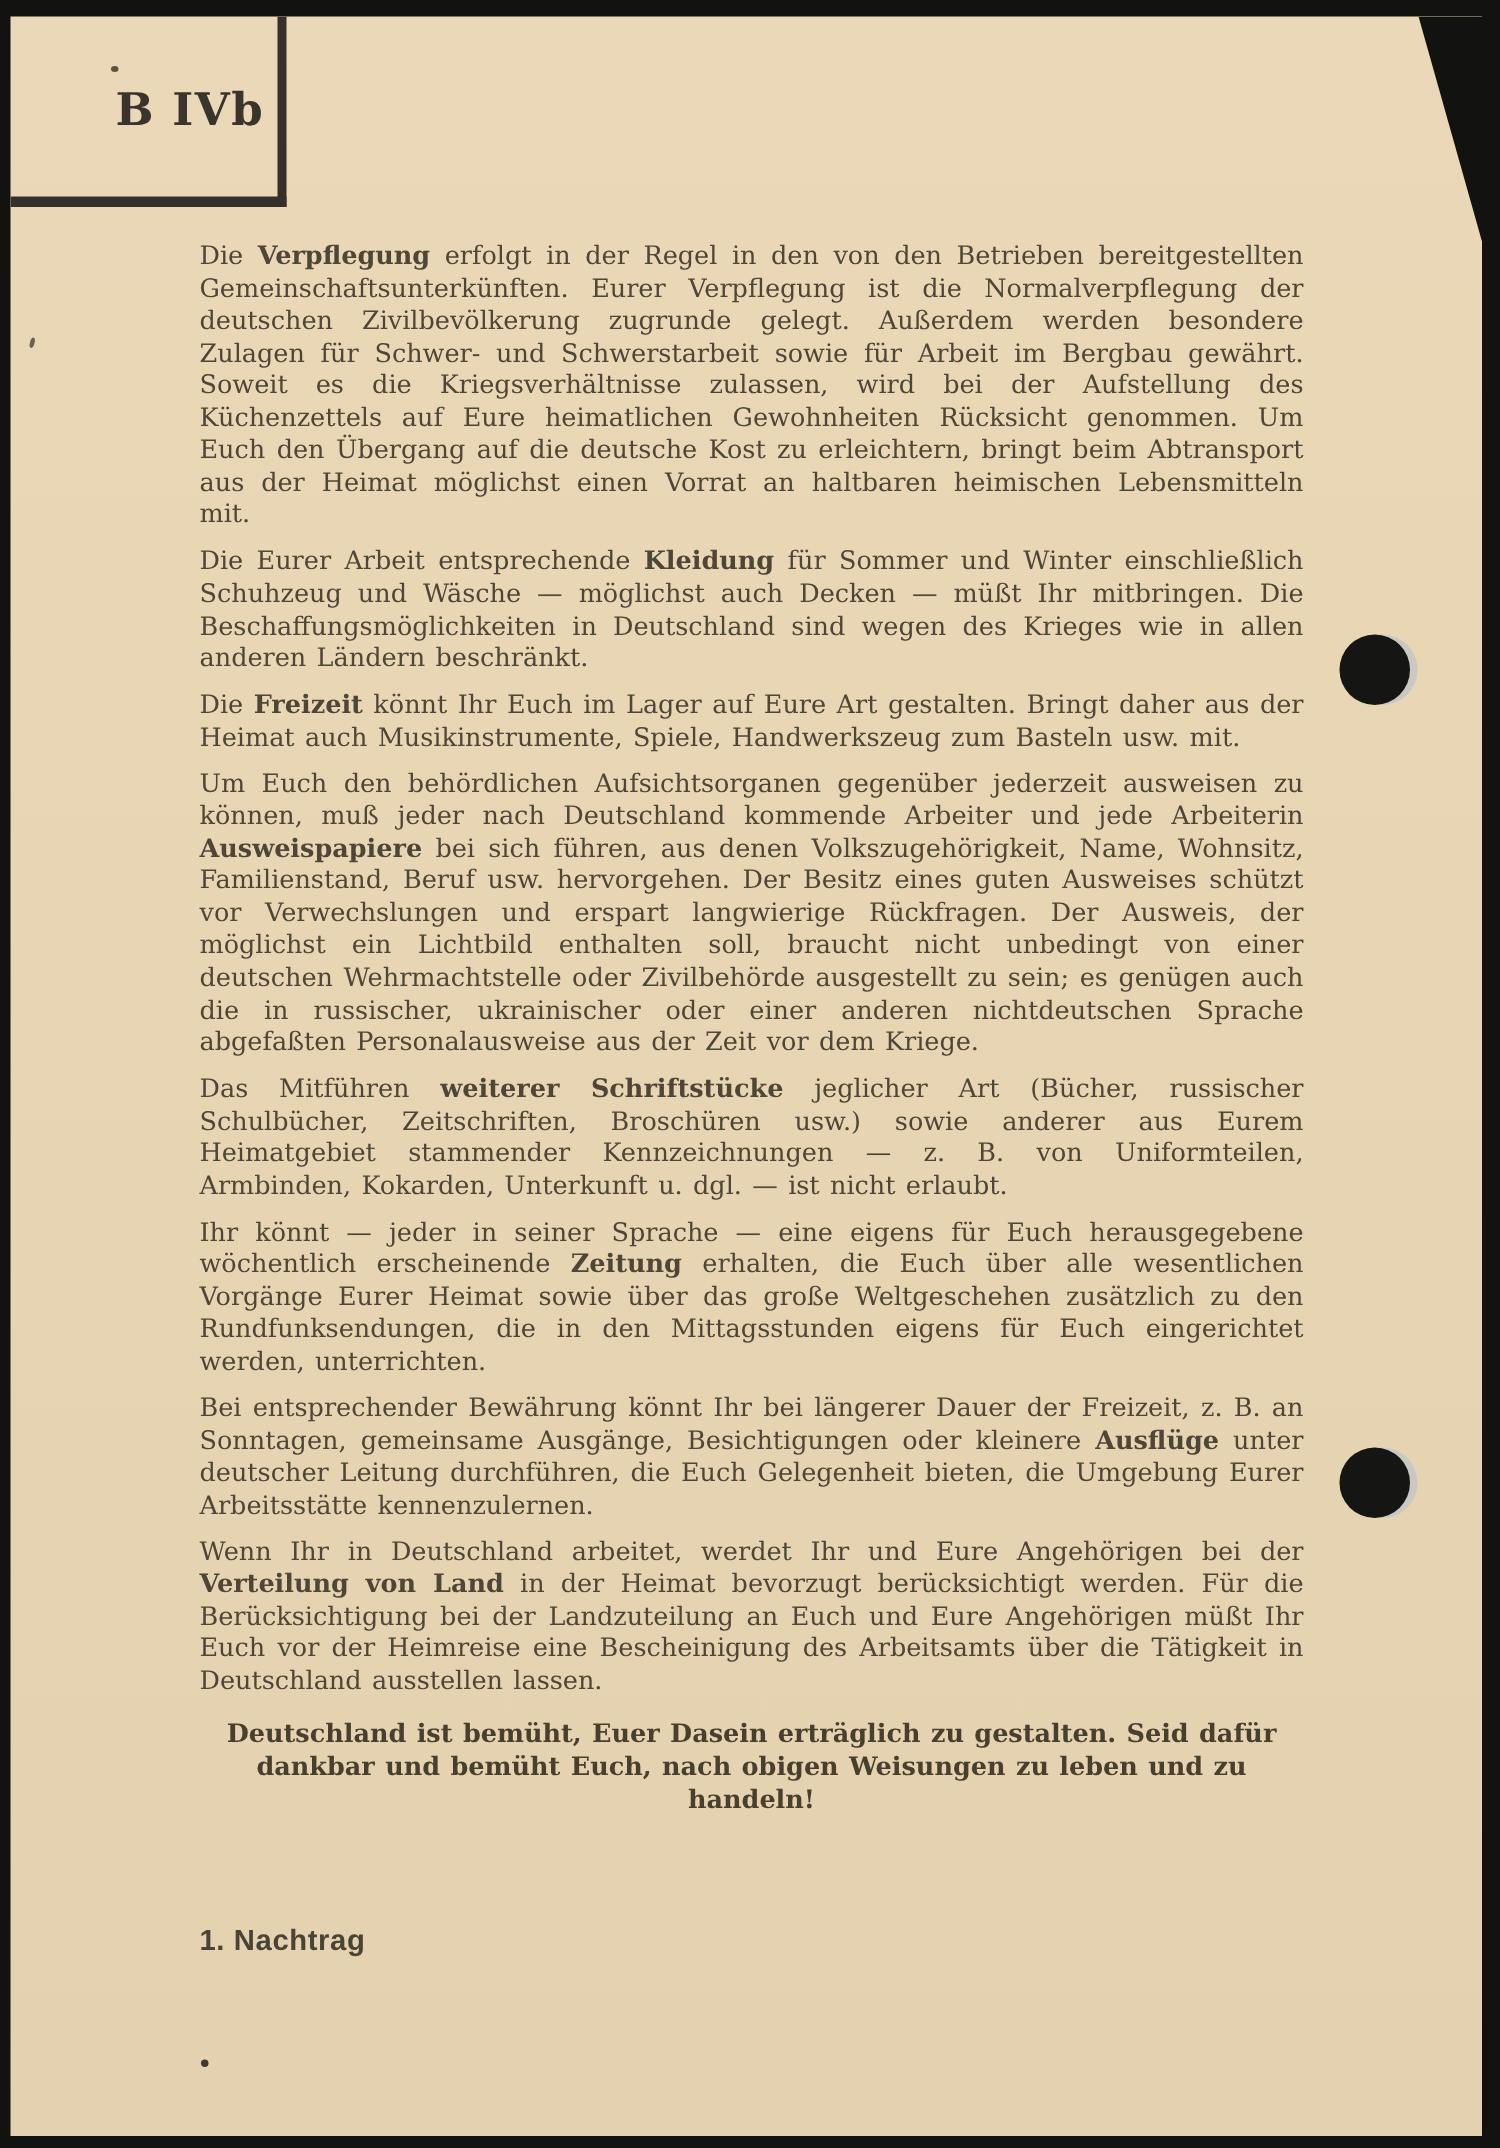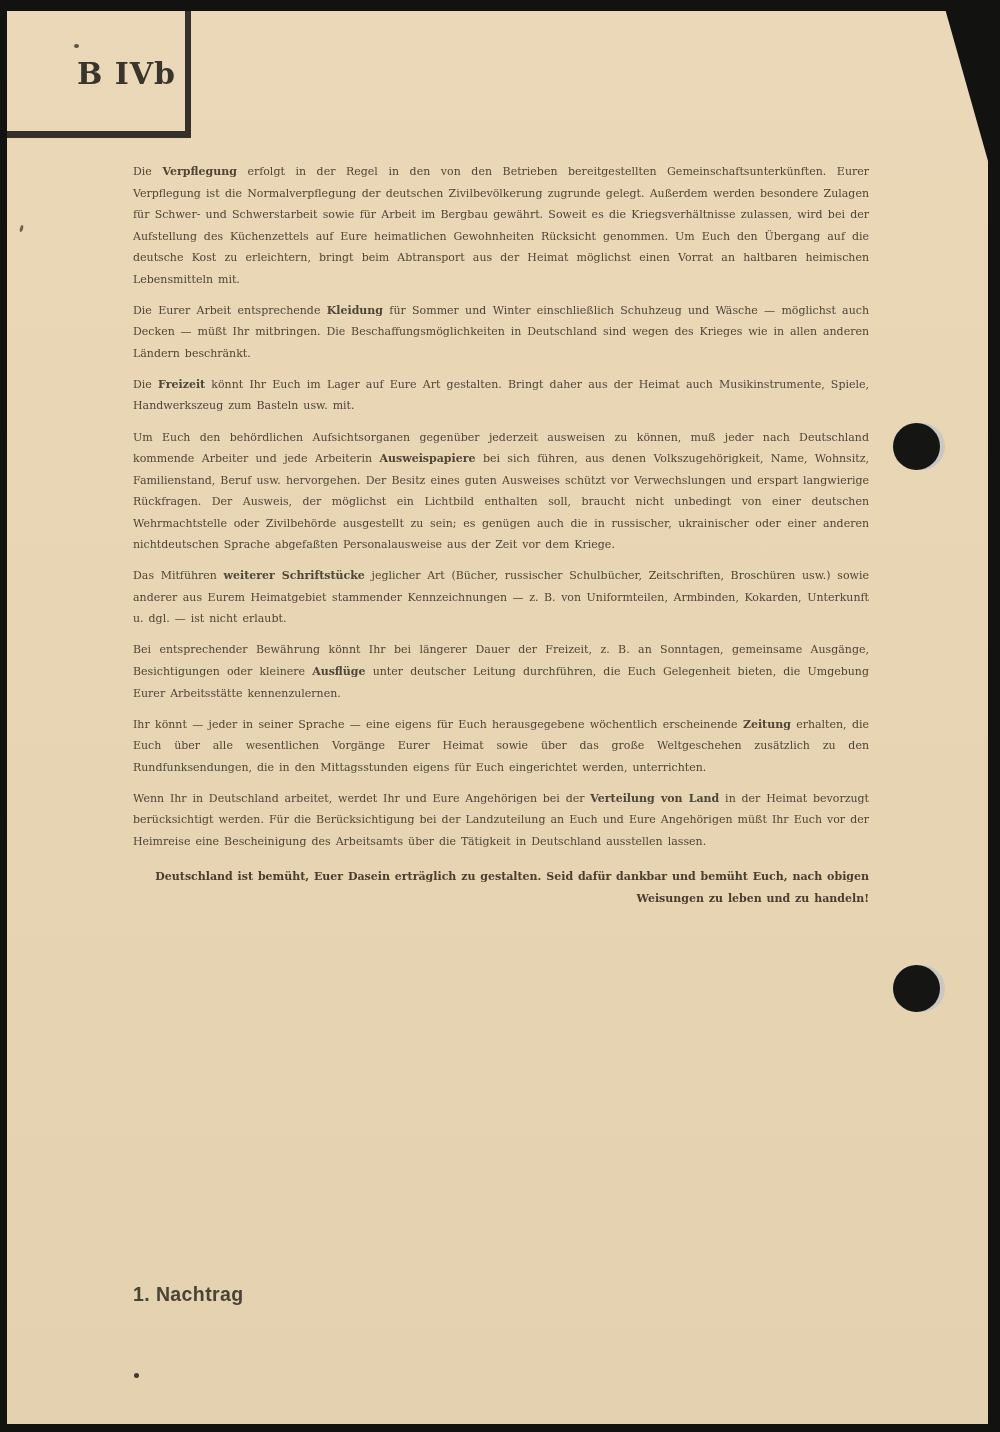--- a/index.html
+++ b/index.html
@@ -31,28 +31,28 @@
   .page-number{
     position:absolute;left:0;top:105px;width:100%;
     text-align:center;font-size:18px;color:#4e4737;letter-spacing:2px;
   }
   .body-text{
     position:absolute;left:126px;top:150px;width:736px;
     color:#4e4737;
   }
   .body-text p{
     margin:0 0 9.5px 0;
-    font-size:11px;line-height:21.55px;
+    font-size:17px;line-height:21.55px;
     text-align:justify;
     word-spacing:1.5px;
   }
   .seg-bold{font-weight:bold;}
   p.closing{
     margin-top:14px;
-    text-align:right;
+    text-align:center;
     font-weight:bold;
     word-spacing:1px;
     color:#483f2f;
   }
   .footer-heading{
     position:absolute;left:126px;top:1272px;
     font-family:"Liberation Sans", sans-serif;
     font-weight:bold;font-size:19.5px;letter-spacing:0.4px;
     color:#4a4436;
     text-align:right;
@@ -84,22 +84,22 @@
   <div class="stamp-hline"></div>
   <div class="stamp-text">B IVb</div>
 
 
   <div class="body-text">
     <p><span>Die </span><span class="seg-bold">Verpflegung</span><span> erfolgt in der Regel in den von den Betrieben bereitgestellten Gemeinschaftsunterkünften. Eurer Verpflegung ist die Normalverpflegung der deutschen Zivilbevölkerung zugrunde gelegt. Außerdem werden besondere Zulagen für Schwer- und Schwerstarbeit sowie für Arbeit im Bergbau gewährt. Soweit es die Kriegsverhältnisse zulassen, wird bei der Aufstellung des Küchenzettels auf Eure heimatlichen Gewohnheiten Rücksicht genommen. Um Euch den Übergang auf die deutsche Kost zu erleichtern, bringt beim Abtransport aus der Heimat möglichst einen Vorrat an haltbaren heimischen Lebensmitteln mit.</span></p>
     <p><span>Die Eurer Arbeit entsprechende </span><span class="seg-bold">Kleidung</span><span> für Sommer und Winter einschließlich Schuhzeug und Wäsche — möglichst auch Decken — müßt Ihr mitbringen. Die Beschaffungsmöglichkeiten in Deutschland sind wegen des Krieges wie in allen anderen Ländern beschränkt.</span></p>
     <p><span>Die </span><span class="seg-bold">Freizeit</span><span> könnt Ihr Euch im Lager auf Eure Art gestalten. Bringt daher aus der Heimat auch Musikinstrumente, Spiele, Handwerkszeug zum Basteln usw. mit.</span></p>
     <p><span>Um Euch den behördlichen Aufsichtsorganen gegenüber jederzeit ausweisen zu können, muß jeder nach Deutschland kommende Arbeiter und jede Arbeiterin </span><span class="seg-bold">Ausweispapiere</span><span> bei sich führen, aus denen Volkszugehörigkeit, Name, Wohnsitz, Familienstand, Beruf usw. hervorgehen. Der Besitz eines guten Ausweises schützt vor Verwechslungen und erspart langwierige Rückfragen. Der Ausweis, der möglichst ein Lichtbild enthalten soll, braucht nicht unbedingt von einer deutschen Wehrmachtstelle oder Zivilbehörde ausgestellt zu sein; es genügen auch die in russischer, ukrainischer oder einer anderen nichtdeutschen Sprache abgefaßten Personalausweise aus der Zeit vor dem Kriege.</span></p>
     <p><span>Das Mitführen </span><span class="seg-bold">weiterer Schriftstücke</span><span> jeglicher Art (Bücher, russischer Schulbücher, Zeitschriften, Broschüren usw.) sowie anderer aus Eurem Heimatgebiet stammender Kennzeichnungen — z. B. von Uniformteilen, Armbinden, Kokarden, Unterkunft u. dgl. — ist nicht erlaubt.</span></p>
+    <p><span>Ihr könnt — jeder in seiner Sprache — eine eigens für Euch herausgegebene wöchentlich erscheinende </span><span class="seg-bold">Zeitung</span><span> erhalten, die Euch über alle wesentlichen Vorgänge Eurer Heimat sowie über das große Weltgeschehen zusätzlich zu den Rundfunksendungen, die in den Mittagsstunden eigens für Euch eingerichtet werden, unterrichten.</span></p>
     <p><span>Bei entsprechender Bewährung könnt Ihr bei längerer Dauer der Freizeit, z. B. an Sonntagen, gemeinsame Ausgänge, Besichtigungen oder kleinere </span><span class="seg-bold">Ausflüge</span><span> unter deutscher Leitung durchführen, die Euch Gelegenheit bieten, die Umgebung Eurer Arbeitsstätte kennenzulernen.</span></p>
-    <p><span>Ihr könnt — jeder in seiner Sprache — eine eigens für Euch herausgegebene wöchentlich erscheinende </span><span class="seg-bold">Zeitung</span><span> erhalten, die Euch über alle wesentlichen Vorgänge Eurer Heimat sowie über das große Weltgeschehen zusätzlich zu den Rundfunksendungen, die in den Mittagsstunden eigens für Euch eingerichtet werden, unterrichten.</span></p>
     <p><span>Wenn Ihr in Deutschland arbeitet, werdet Ihr und Eure Angehörigen bei der </span><span class="seg-bold">Verteilung von Land</span><span> in der Heimat bevorzugt berücksichtigt werden. Für die Berücksichtigung bei der Landzuteilung an Euch und Eure Angehörigen müßt Ihr Euch vor der Heimreise eine Bescheinigung des Arbeitsamts über die Tätigkeit in Deutschland ausstellen lassen.</span></p>
     <p class="closing">Deutschland ist bemüht, Euer Dasein erträglich zu gestalten. Seid dafür dankbar und bemüht Euch, nach obigen Weisungen zu leben und zu handeln!</p>
   </div>
 
   <div class="footer-heading">1. Nachtrag</div>
 
   <div class="hole hole-top"></div>
   <div class="hole hole-bottom"></div>
 
   <div class="speck speck-1"></div>

